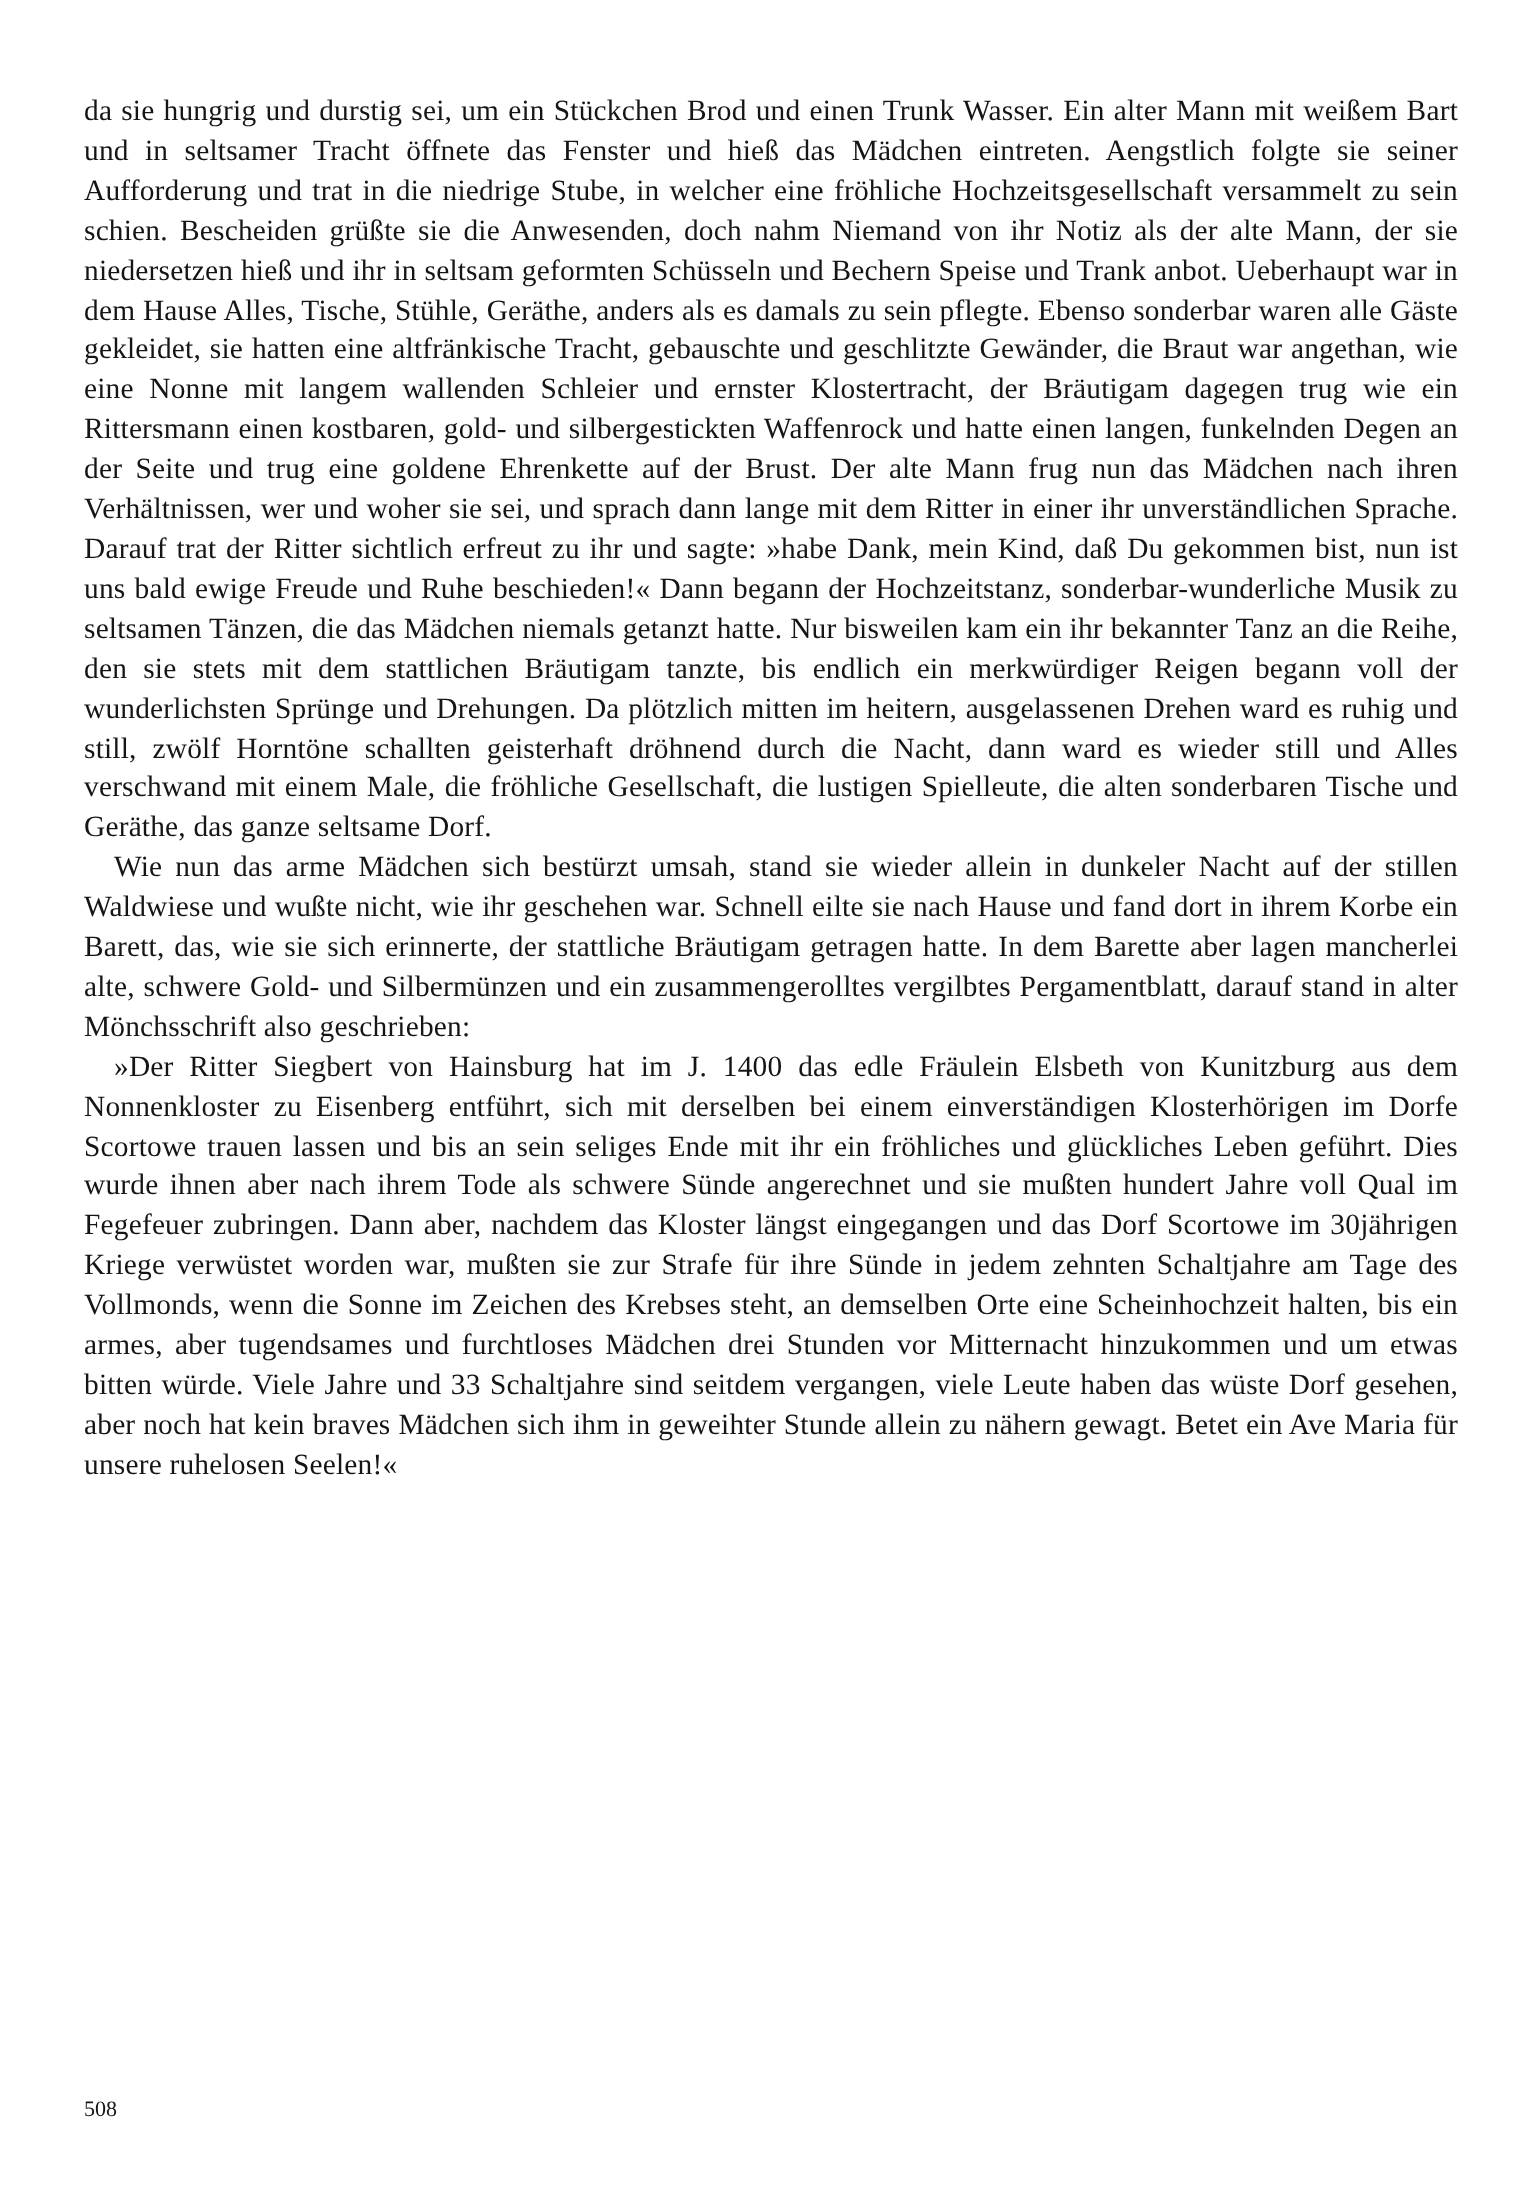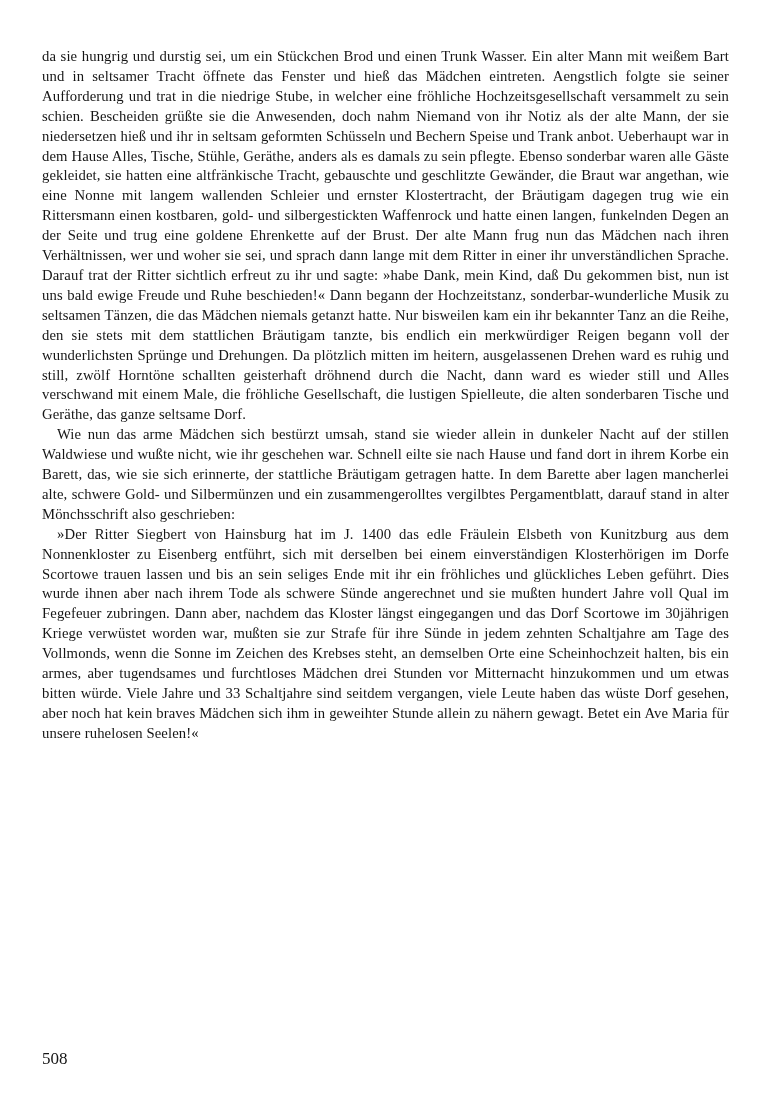--- a/index.html
+++ b/index.html
@@ -28,21 +28,21 @@
     text-align: justify;
     letter-spacing: 0.1px;
   }
   .text-block p.indented {
     text-indent: 15px;
   }
   .page-number {
     position: absolute;
     left: 42px;
     top: 1049px;
-    font-size: 17px;
+    font-size: 11px;
     color: #151515;
   }
 </style>
 </head>
 <body>
 
 <div class="page">
   <div class="text-block">
     <p>da sie hungrig und durstig sei, um ein Stückchen Brod und einen Trunk Wasser. Ein alter Mann mit weißem Bart und in seltsamer Tracht öffnete das Fenster und hieß das Mädchen eintreten. Aengstlich folgte sie seiner Aufforderung und trat in die niedrige Stube, in welcher eine fröhliche Hochzeitsgesellschaft versammelt zu sein schien. Bescheiden grüßte sie die Anwesenden, doch nahm Niemand von ihr Notiz als der alte Mann, der sie niedersetzen hieß und ihr in seltsam geformten Schüsseln und Bechern Speise und Trank anbot. Ueberhaupt war in dem Hause Alles, Tische, Stühle, Geräthe, anders als es damals zu sein pflegte. Ebenso sonderbar waren alle Gäste gekleidet, sie hatten eine altfränkische Tracht, gebauschte und geschlitzte Gewänder, die Braut war angethan, wie eine Nonne mit langem wallenden Schleier und ernster Klostertracht, der Bräutigam dagegen trug wie ein Rittersmann einen kostbaren, gold- und silbergestickten Waffenrock und hatte einen langen, funkelnden Degen an der Seite und trug eine goldene Ehrenkette auf der Brust. Der alte Mann frug nun das Mädchen nach ihren Verhältnissen, wer und woher sie sei, und sprach dann lange mit dem Ritter in einer ihr unverständlichen Sprache. Darauf trat der Ritter sichtlich erfreut zu ihr und sagte: »habe Dank, mein Kind, daß Du gekommen bist, nun ist uns bald ewige Freude und Ruhe beschieden!« Dann begann der Hochzeitstanz, sonderbar-wunderliche Musik zu seltsamen Tänzen, die das Mädchen niemals getanzt hatte. Nur bisweilen kam ein ihr bekannter Tanz an die Reihe, den sie stets mit dem stattlichen Bräutigam tanzte, bis endlich ein merkwürdiger Reigen begann voll der wunderlichsten Sprünge und Drehungen. Da plötzlich mitten im heitern, ausgelassenen Drehen ward es ruhig und still, zwölf Horntöne schallten geisterhaft dröhnend durch die Nacht, dann ward es wieder still und Alles verschwand mit einem Male, die fröhliche Gesellschaft, die lustigen Spielleute, die alten sonderbaren Tische und Geräthe, das ganze seltsame Dorf.</p>
     <p class="indented">Wie nun das arme Mädchen sich bestürzt umsah, stand sie wieder allein in dunkeler Nacht auf der stillen Waldwiese und wußte nicht, wie ihr geschehen war. Schnell eilte sie nach Hause und fand dort in ihrem Korbe ein Barett, das, wie sie sich erinnerte, der stattliche Bräutigam getragen hatte. In dem Barette aber lagen mancherlei alte, schwere Gold- und Silbermünzen und ein zusammengerolltes vergilbtes Pergamentblatt, darauf stand in alter Mönchsschrift also geschrieben:</p>

